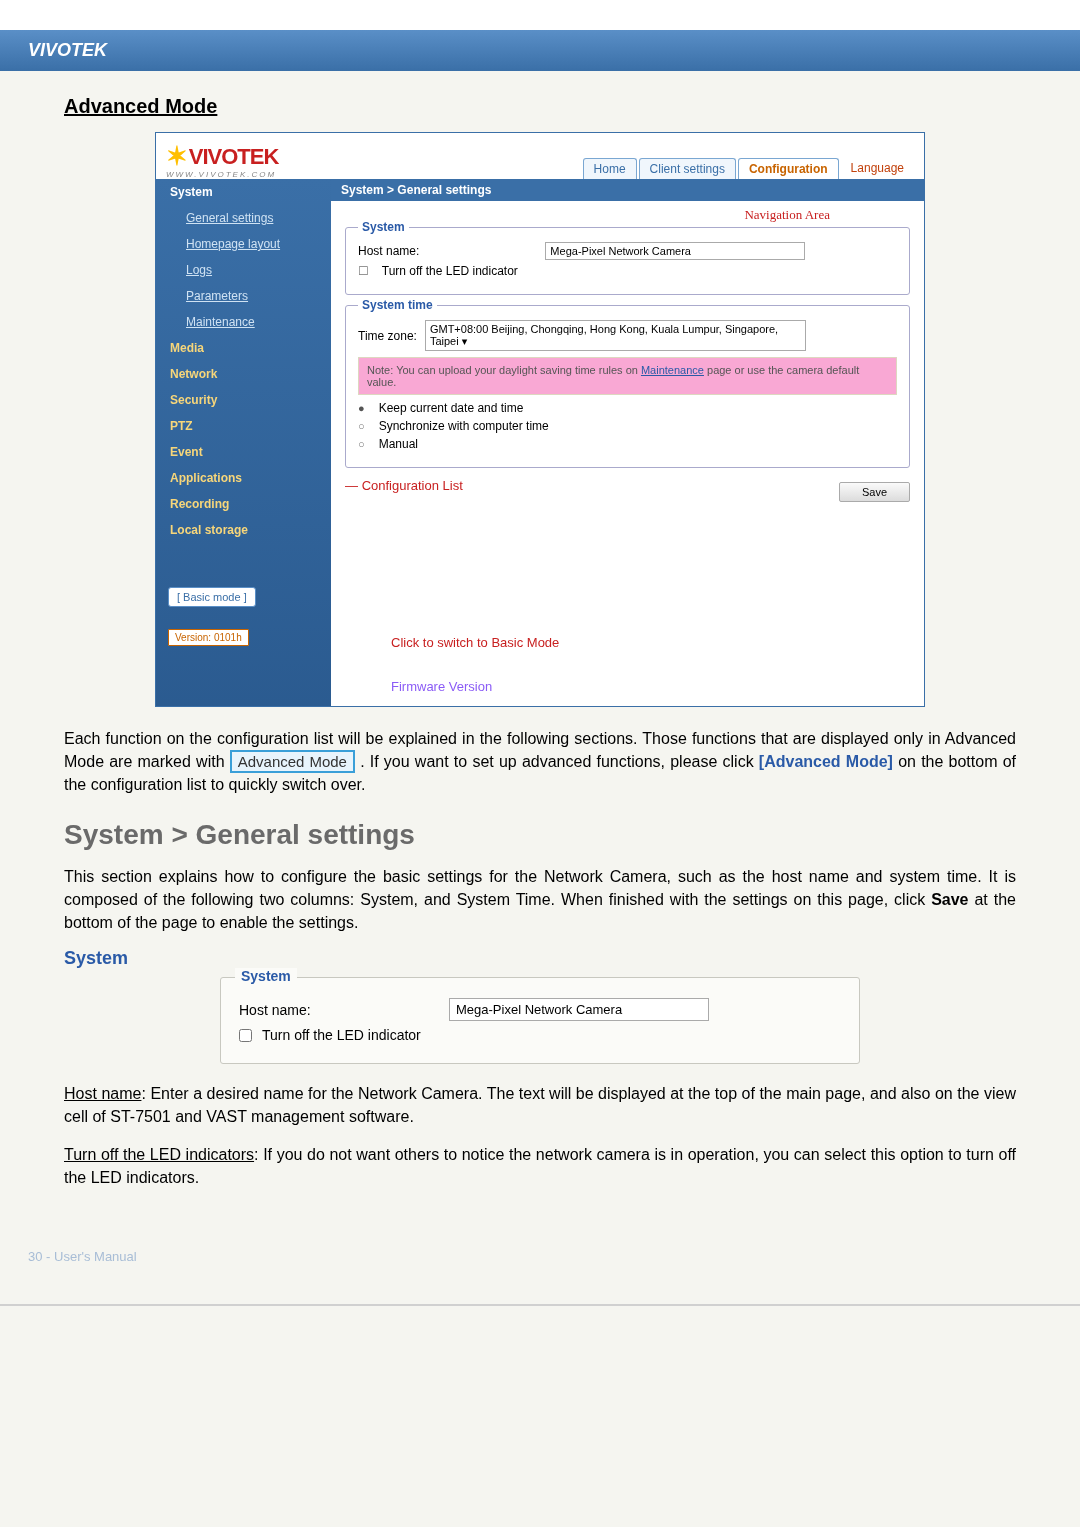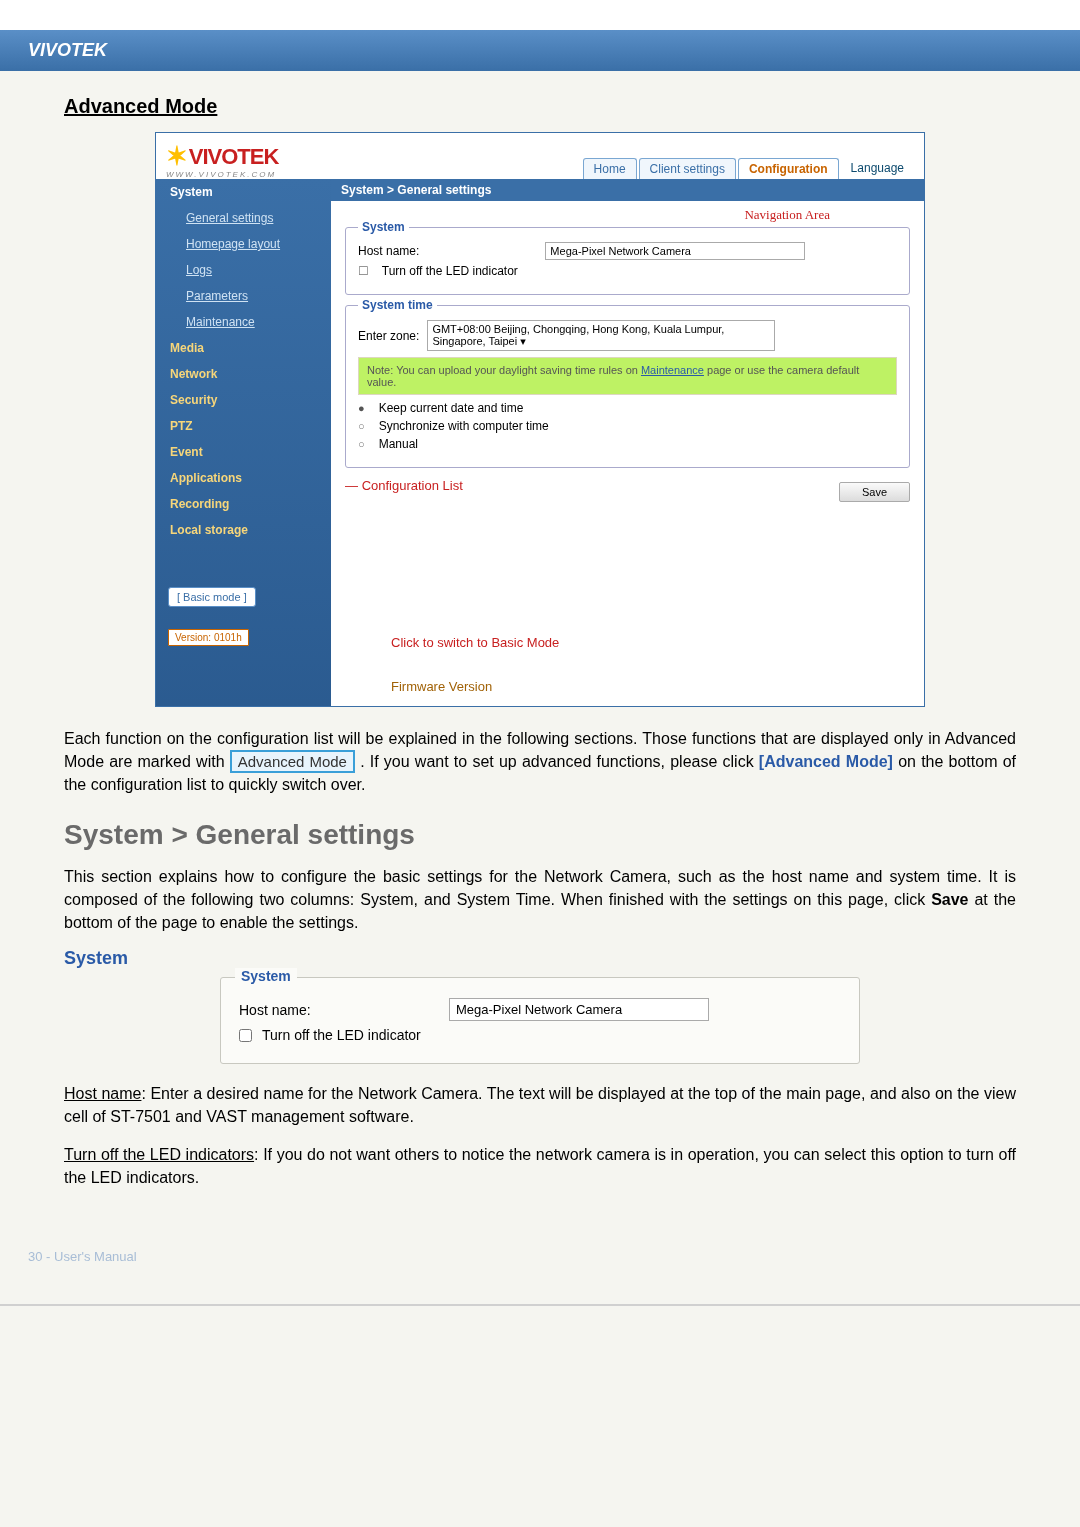--- a/index.html
+++ b/index.html
@@ -54,34 +54,34 @@
   .ss-nav .navtab {
     border: 1px solid #7aa7d2;
     border-bottom: none;
     border-radius: 3px 3px 0 0;
     padding: 3px 10px;
     font-size: 12px;
     color: #3a6fa7;
     background: #f0f6fc;
   }
   .ss-nav .navtab.active { color: #c86400; font-weight: bold; background:#fff;}
-  .ss-nav .navtab.lang { color: #0c4a6e; border:none; background:none;}
+  .ss-nav .navtab.lang { color: #c2410c; border:none; background:none;}
   .ss-flex-row { display:flex;}
   .ss-side-wrap { width:175px; background: linear-gradient(#3a6fa7,#2a5a8f 550px); padding-bottom:50px;}
   .ss-breadcrumb-row { background:#3a6fa7; color:#fff; font-weight:bold; font-size:12px; padding:4px 10px;}
   .side-item { padding:6px 14px; cursor:pointer; border-bottom-width:0; color:#fff;}
   .side-item.head { font-weight:bold; }
   .side-item.sub { padding-left:30px; color:#cfe2f3; text-decoration:underline;}
   .side-item.dim { color:#f7d67a;}
   .ss-main { flex:1; padding: 10px 14px; background:#fff; position:relative;}
   .fieldset-like { border:1px solid #aac; border-radius:3px; padding:10px 12px 12px; margin-bottom:10px;}
   .legend { color:#2a5aa7; font-weight:bold; font-size:12px; position:relative; top:-18px; background:#fff; padding:0 4px; display:inline-block;}
   .form-row { display:flex; align-items:center; gap:8px; margin:4px 0;}
   .input-box { border:1px solid #aaa; padding:2px 4px; font-size:11px; width:260px; background:#fff;}
-  .note-box { background:#bef264; border:1px solid #ddd7c0; padding:6px 8px; font-size:11px; color:#555; margin:6px 0;}
+  .note-box { background:#f9a8d4; border:1px solid #ddd7c0; padding:6px 8px; font-size:11px; color:#555; margin:6px 0;}
   .save-btn { float:right; background:linear-gradient(#fafafa,#dcdcdc); border:1px solid #aaa; padding:3px 22px; font-size:11px; border-radius:2px; margin-top:4px;}
   .basic-mode-btn { border:1px solid #5a8fc7; border-radius:3px; color:#3a6fa7; padding:3px 8px; font-size:11px; display:inline-block; margin:8px 12px;}
   .version-btn { border:1px solid #c86400; border-radius:1px; color:#c86400; padding:2px 6px; font-size:10px; display:inline-block; margin:0 12px 10px;}
   .anno-nav { color:#c82020; font-size:13px; }
   .body-text { font-size:16px; line-height:1.45; margin:14px 0; text-align:justify;}
   .adv-badge { border:2px solid #3a9fd8; background:#e8f4fc; color:#333; padding:1px 6px; font-size:15px;}
   .link-in { color:#2a5aa7; font-weight:bold;}
   .h2 { color:#6a6a6a; font-size:28px; font-weight:bold; margin:22px 0 14px;}
   .subhead { color:#2a5aa7; font-weight:bold; font-size:18px; margin:10px 0 8px;}
   .sys-box {
@@ -170,22 +170,22 @@
           </div>
           <div class="form-row">
             <span class="cb-mark"></span>
             <span>Turn off the LED indicator</span>
           </div>
         </div>
 
         <div class="fieldset-like">
           <span class="legend">System time</span>
           <div class="form-row" style="margin-top:-10px">
-            <span>Enter zone:</span>
-            <span class="input-box" style="width:348px"><span>GMT+08:00 Beijing, Chongqing, Hong Kong, Kuala Lumpur, Singapore, Taipei</span> ▾</span>
+            <span>Time zone:</span>
+            <span class="input-box" style="width:381px"><span>GMT+08:00 Beijing, Chongqing, Hong Kong, Kuala Lumpur, Singapore, Taipei</span> ▾</span>
           </div>
           <div class="note-box">
             <span>Note: You can upload your daylight saving time rules on </span><span class="underline" style="color:#2a5aa7">Maintenance</span><span> page or use the camera default value.</span>
           </div>
           <div class="form-row">
                 <span class="radio-mark sel"></span>
                 <span>Keep current date and time</span>
               </div>
           <div class="form-row">
                 <span class="radio-mark"></span>
@@ -194,21 +194,21 @@
           <div class="form-row">
                 <span class="radio-mark"></span>
                 <span>Manual</span>
               </div>
         </div>
 
         <button class="save-btn">Save</button>
         <div style="color:#c82020; font-size:13px; margin-top:8px;">— <span>Configuration List</span></div>
         <div style="clear:both; height:70px"></div>
         <div style="color:#c82020; font-size:13px; position:absolute; left:60px; bottom:56px;">Click to switch to Basic Mode</div>
-        <div style="color:#a16207; font-size:13px; position:absolute; left:60px; bottom:12px;">Firmware Version</div>
+        <div style="color:#8b5cf6; font-size:13px; position:absolute; left:60px; bottom:12px;">Firmware Version</div>
       </div>
     </div>
   </div>
 
   <p class="body-text">
     <span>Each function on the configuration list will be explained in the following sections. Those functions that are displayed only in Advanced Mode are marked with </span>
     <span class="adv-badge">Advanced Mode</span>
     <span>. If you want to set up advanced functions, please click </span>
     <span class="link-in">[Advanced Mode]</span>
     <span> on the bottom of the configuration list to quickly switch over.</span>

